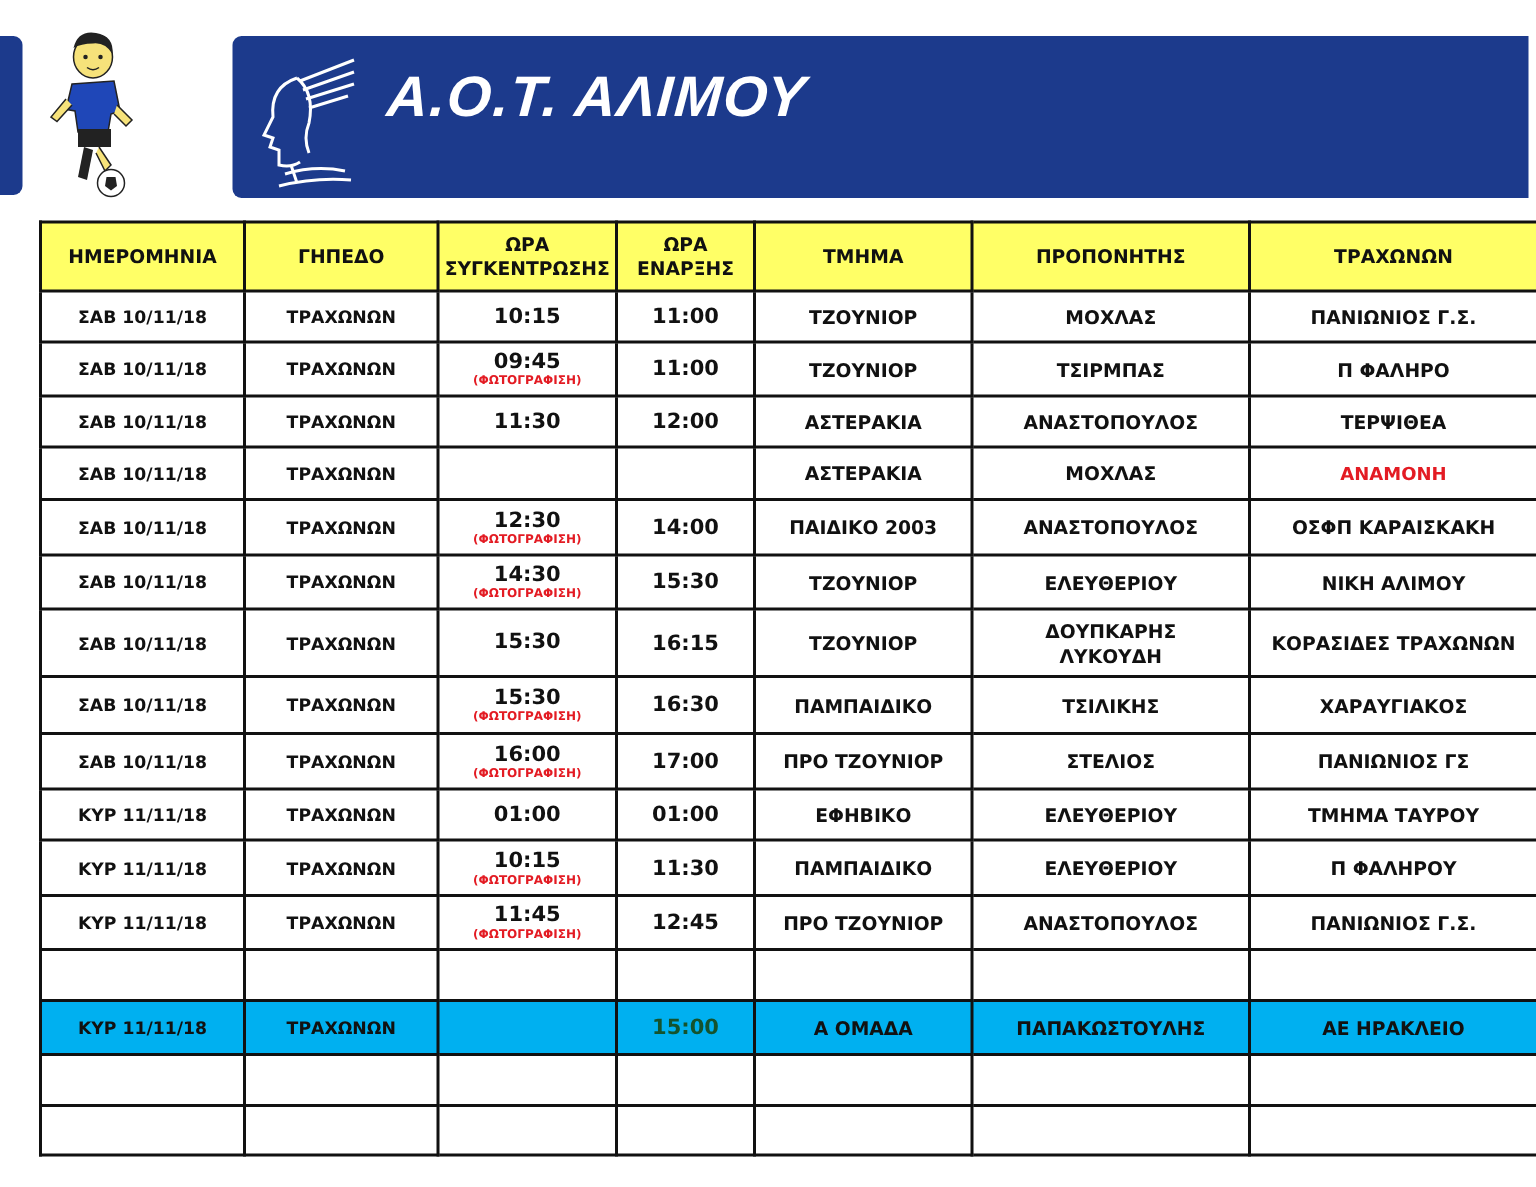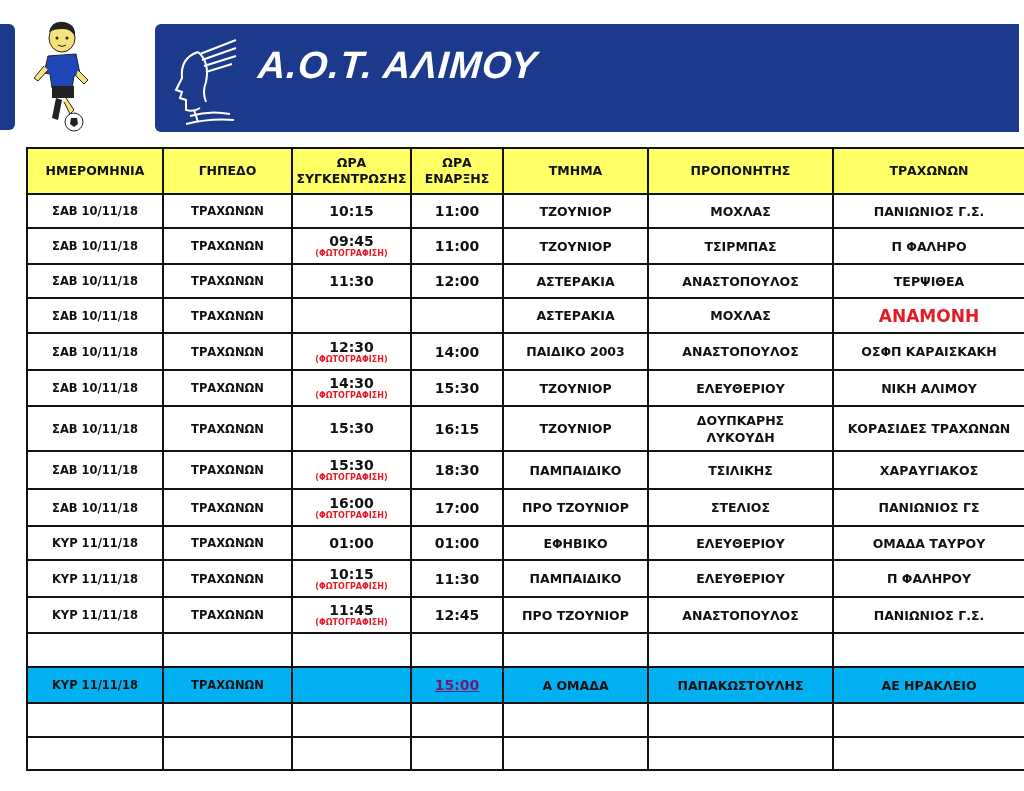--- a/index.html
+++ b/index.html
@@ -12,25 +12,25 @@
   .hermes { position: absolute; left: 15px; top: 8px; width: 70px; height: 96px; }
   .club-name { position: absolute; left: 103px; top: 20px; color: #ffffff; font-size: 38px; font-weight: bold; font-style: italic; letter-spacing: 1px; transform: skewX(-4deg); }
   .subtitle { position: absolute; left: 355px; top: 68px; color: #ffffff; font-size: 19px; font-weight: bold; letter-spacing: 0.2px; }
 
   table.schedule { position: absolute; left: 26px; top: 147px; border-collapse: collapse; table-layout: fixed; width: 998px; }
   table.schedule td, table.schedule th { border: 2px solid #111; text-align: center; vertical-align: middle; padding: 0; font-family: "DejaVu Sans", sans-serif; font-weight: bold; color: #111; }
   th { background: #ffff66; font-size: 12.5px; height: 44px; line-height: 16px; }
   td { background: #ffffff; font-size: 11.5px; }
   td.time { font-size: 14px; line-height: 15px; }
   td.start { color: #c0161d; font-size: 14px; }
-  td.opp.red { color: #e31b23; font-size: 17px; text-align: center; }
+  td.opp.red { color: #e31b23; font-size: 12px; text-align: center; }
   td.team, td.coach, td.opp { font-size: 12.5px; }
   .photo { display: block; color: #e31b23; font-size: 8px; line-height: 9px; }
   tr.highlight td { background: #00b0f0; }
-  tr.highlight td.start { color: #701a75; text-decoration: underline; }
+  tr.highlight td.start { color: #14532d; }
   .coach-line { display: block; line-height: 17px; }
 </style>
 </head>
 <body>
 
 <div class="left-bar"></div>
 
 <svg class="mascot" viewBox="0 0 70 116">
   <ellipse cx="32" cy="20" rx="13" ry="14" fill="#f6e27a" stroke="#222" stroke-width="1"></ellipse>
   <path d="M19 14 Q22 2 34 4 Q46 6 45 18 Q40 10 32 11 Q24 11 19 14Z" fill="#222"></path>
@@ -181,21 +181,21 @@
         </td>
         <td class="opp">ΚΟΡΑΣΙΔΕΣ ΤΡΑΧΩΝΩΝ</td>
       </tr>
       <tr style="height: 38px;">
         <td>ΣΑΒ 10/11/18</td>
         <td>ΤΡΑΧΩΝΩΝ</td>
         <td class="time">
           <span style="display:block">15:30</span>
           <span class="photo">(ΦΩΤΟΓΡΑΦΙΣΗ)</span>
         </td>
-        <td class="start">18:30</td>
+        <td class="start">16:30</td>
         <td class="team">ΠΑΜΠΑΙΔΙΚΟ</td>
         <td class="coach">
           <span class="coach-line">ΤΣΙΛΙΚΗΣ</span>
         </td>
         <td class="opp">ΧΑΡΑΥΓΙΑΚΟΣ</td>
       </tr>
       <tr style="height: 37px;">
         <td>ΣΑΒ 10/11/18</td>
         <td>ΤΡΑΧΩΝΩΝ</td>
         <td class="time">
@@ -213,21 +213,21 @@
         <td>ΚΥΡ 11/11/18</td>
         <td>ΤΡΑΧΩΝΩΝ</td>
         <td class="time">
           <span style="display:block">01:00</span>
         </td>
         <td class="start">01:00</td>
         <td class="team">ΕΦΗΒΙΚΟ</td>
         <td class="coach">
           <span class="coach-line">ΕΛΕΥΘΕΡΙΟΥ</span>
         </td>
-        <td class="opp">ΟΜΑΔΑ ΤΑΥΡΟΥ</td>
+        <td class="opp">ΤΜΗΜΑ ΤΑΥΡΟΥ</td>
       </tr>
       <tr style="height: 37px;">
         <td>ΚΥΡ 11/11/18</td>
         <td>ΤΡΑΧΩΝΩΝ</td>
         <td class="time">
           <span style="display:block">10:15</span>
           <span class="photo">(ΦΩΤΟΓΡΑΦΙΣΗ)</span>
         </td>
         <td class="start">11:30</td>
         <td class="team">ΠΑΜΠΑΙΔΙΚΟ</td>

